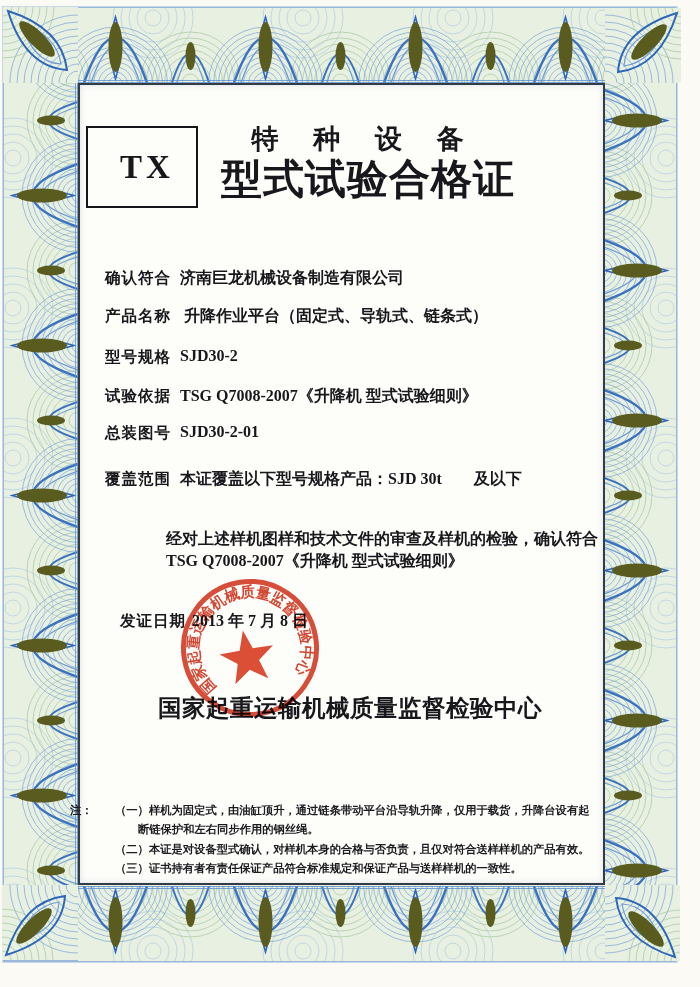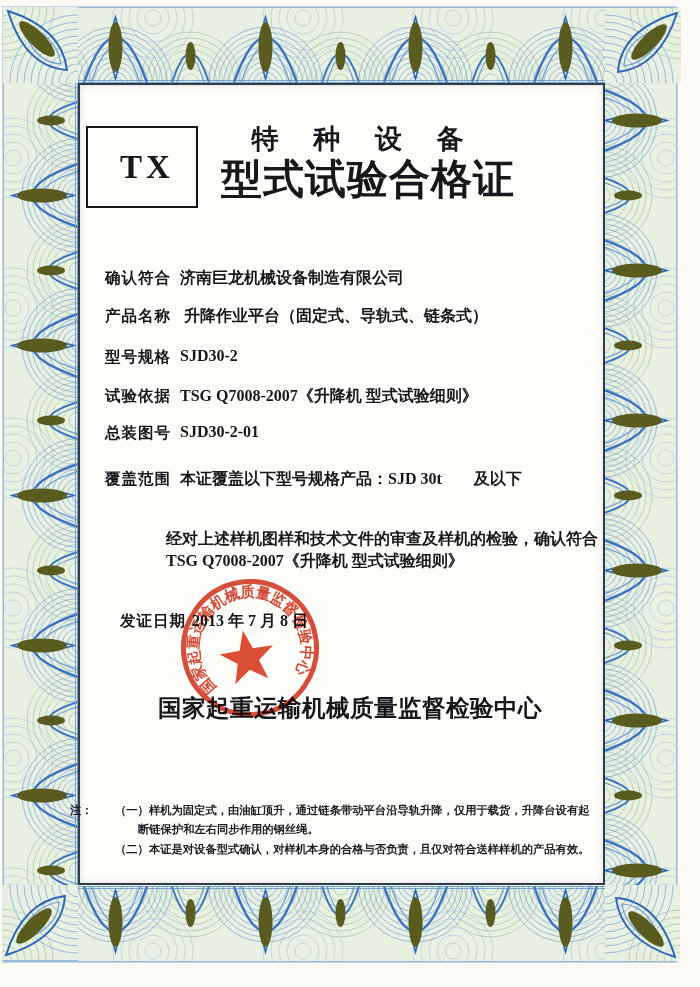--- a/index.html
+++ b/index.html
@@ -206,20 +206,21 @@
 
   <div class="abs f-label" style="left:108px;top:611px;margin-left:12px;">发证日期</div>
   <div class="abs f-value" style="left:192px;top:611px;">2013 年 7 月 8 日</div>
   <div class="abs issuer">国家起重运输机械质量监督检验中心</div>
 
   <div class="abs notes">
     <div class="notes-label">注：</div>
     <div class="notes-items">
       <div class="note-item">（一）样机为固定式，由油缸顶升，通过链条带动平台沿导轨升降，仅用于载货，升降台设有起断链保护和左右同步作用的钢丝绳。</div>
       <div class="note-item">（二）本证是对设备型式确认，对样机本身的合格与否负责，且仅对符合送样样机的产品有效。</div>
+      <div class="note-item">（三）证书持有者有责任保证产品符合标准规定和保证产品与送样样机的一致性。</div>
     </div>
   </div>
 
   <svg class="abs seal" viewBox="-87 -87 174 174" aria-hidden="true">
     <g transform="rotate(-10)">
       <circle r="66.5" fill="none" stroke="#d43a24" stroke-width="5"></circle>
       <path id="sealTextArc" d="M -39.5,33.5 A 51.5,51.5 0 1 1 39.5,33.5" fill="none"></path>
       <text font-size="15" font-weight="700" fill="#d0341e">
         <textPath href="#sealTextArc" startOffset="0" textLength="232" lengthAdjust="spacingAndGlyphs">国家起重运输机械质量监督检验中心</textPath>
       </text>

